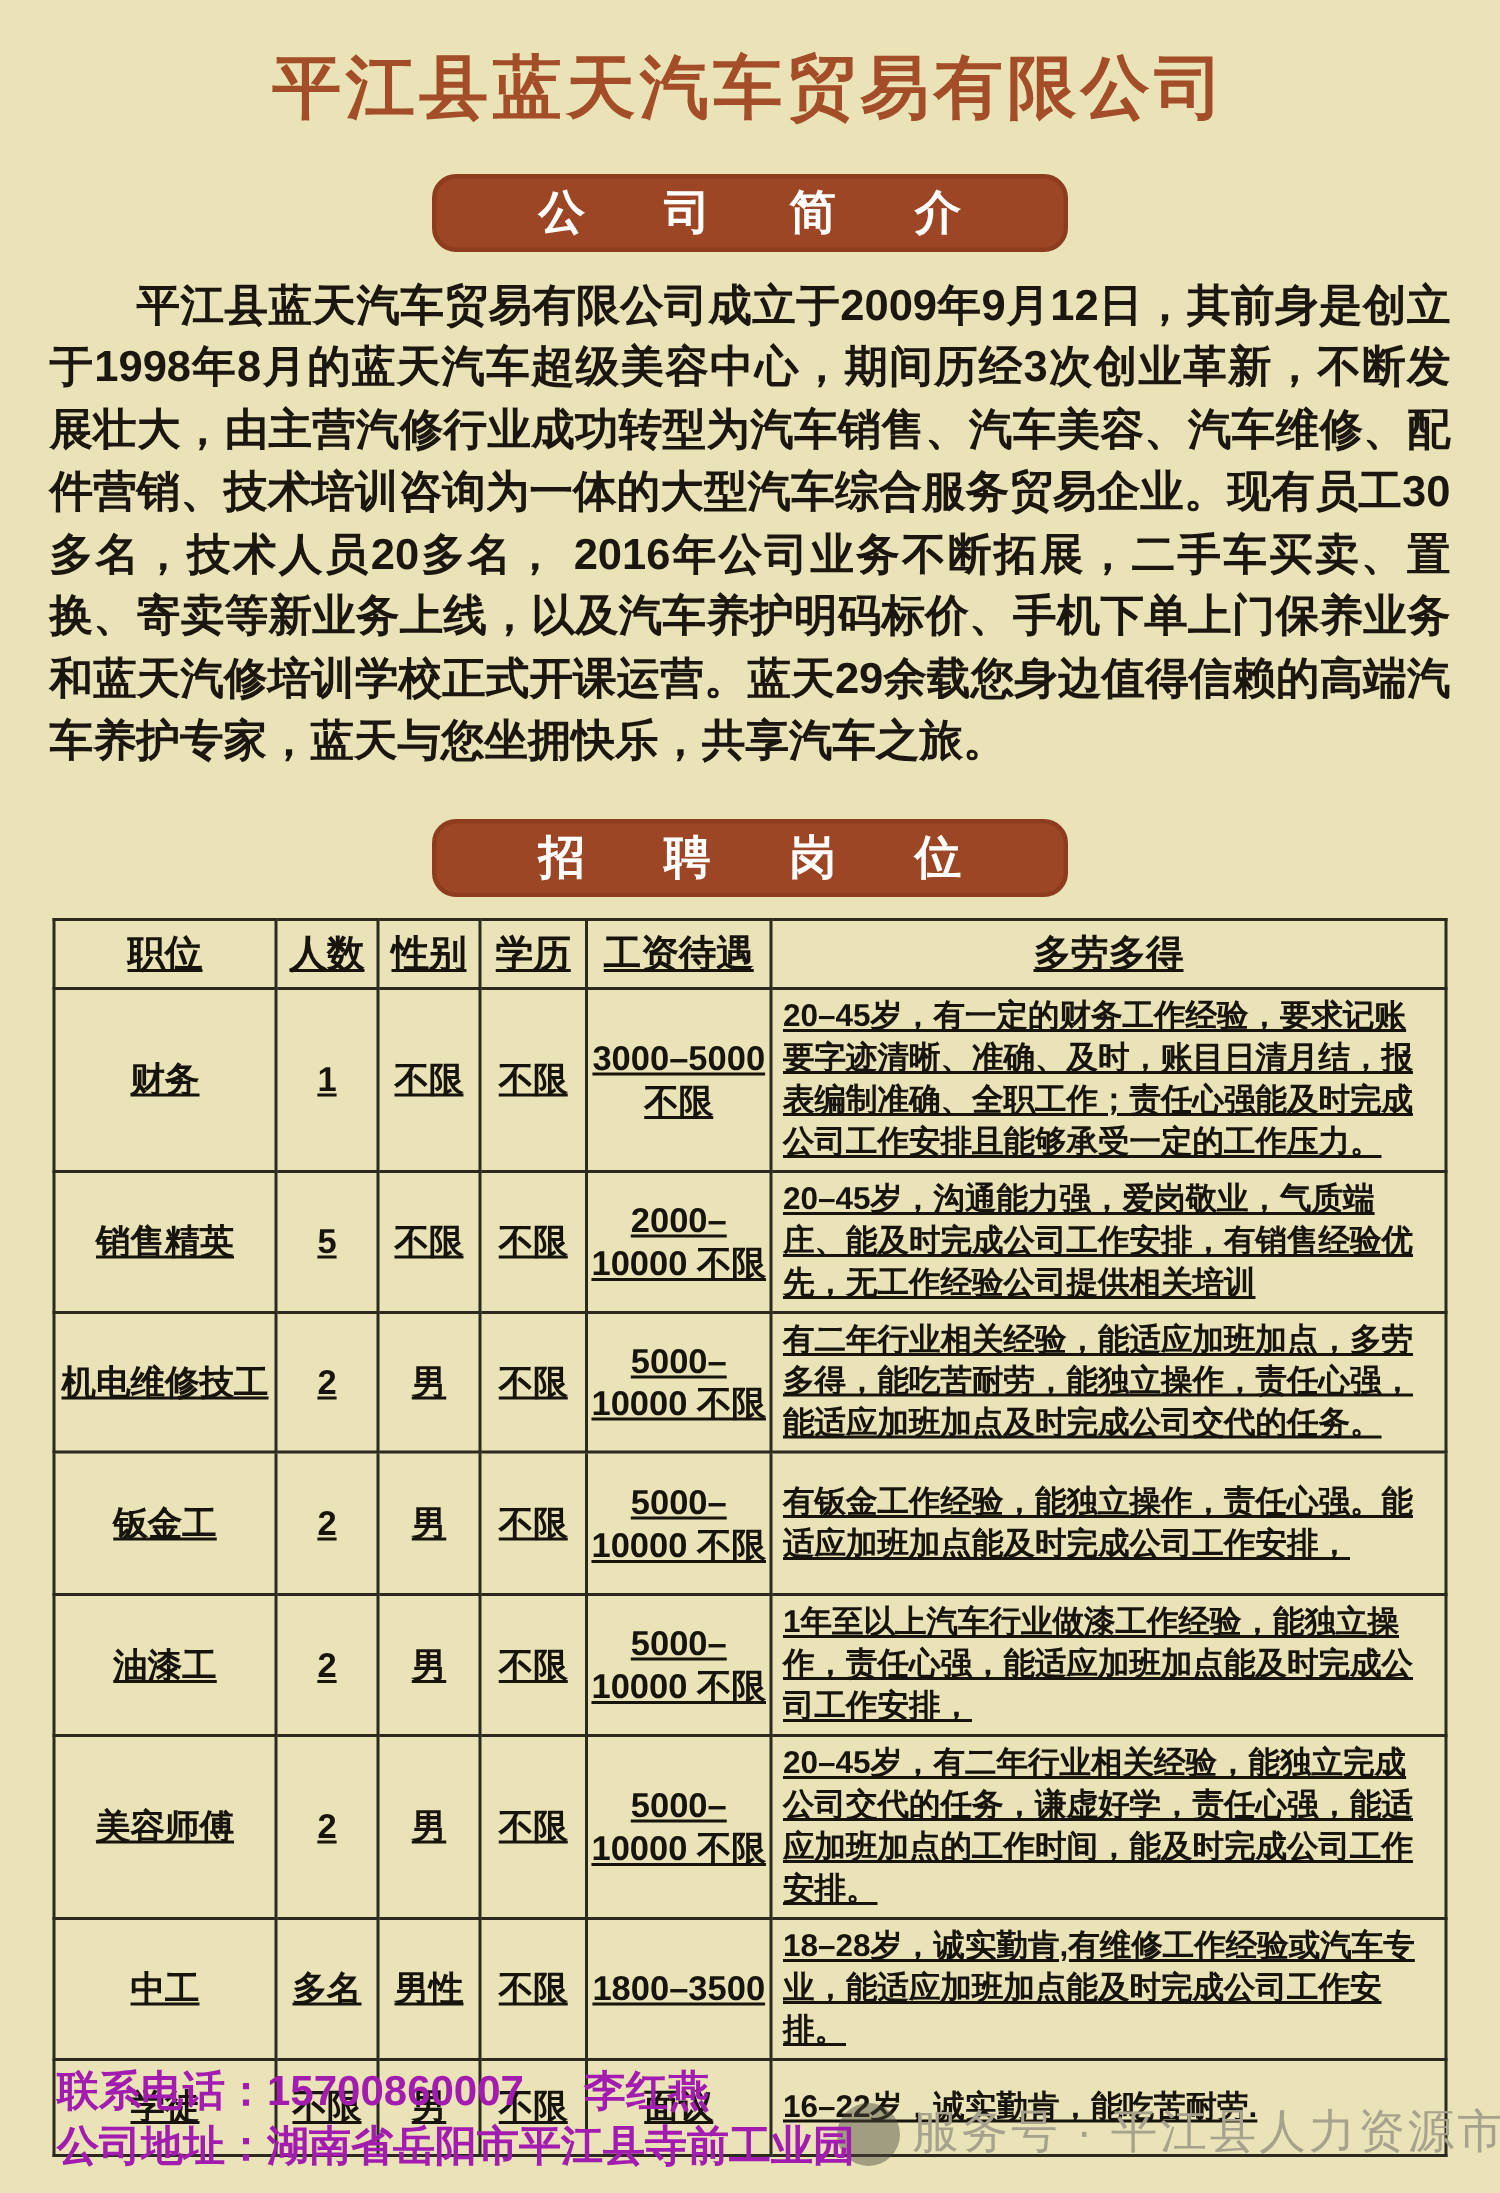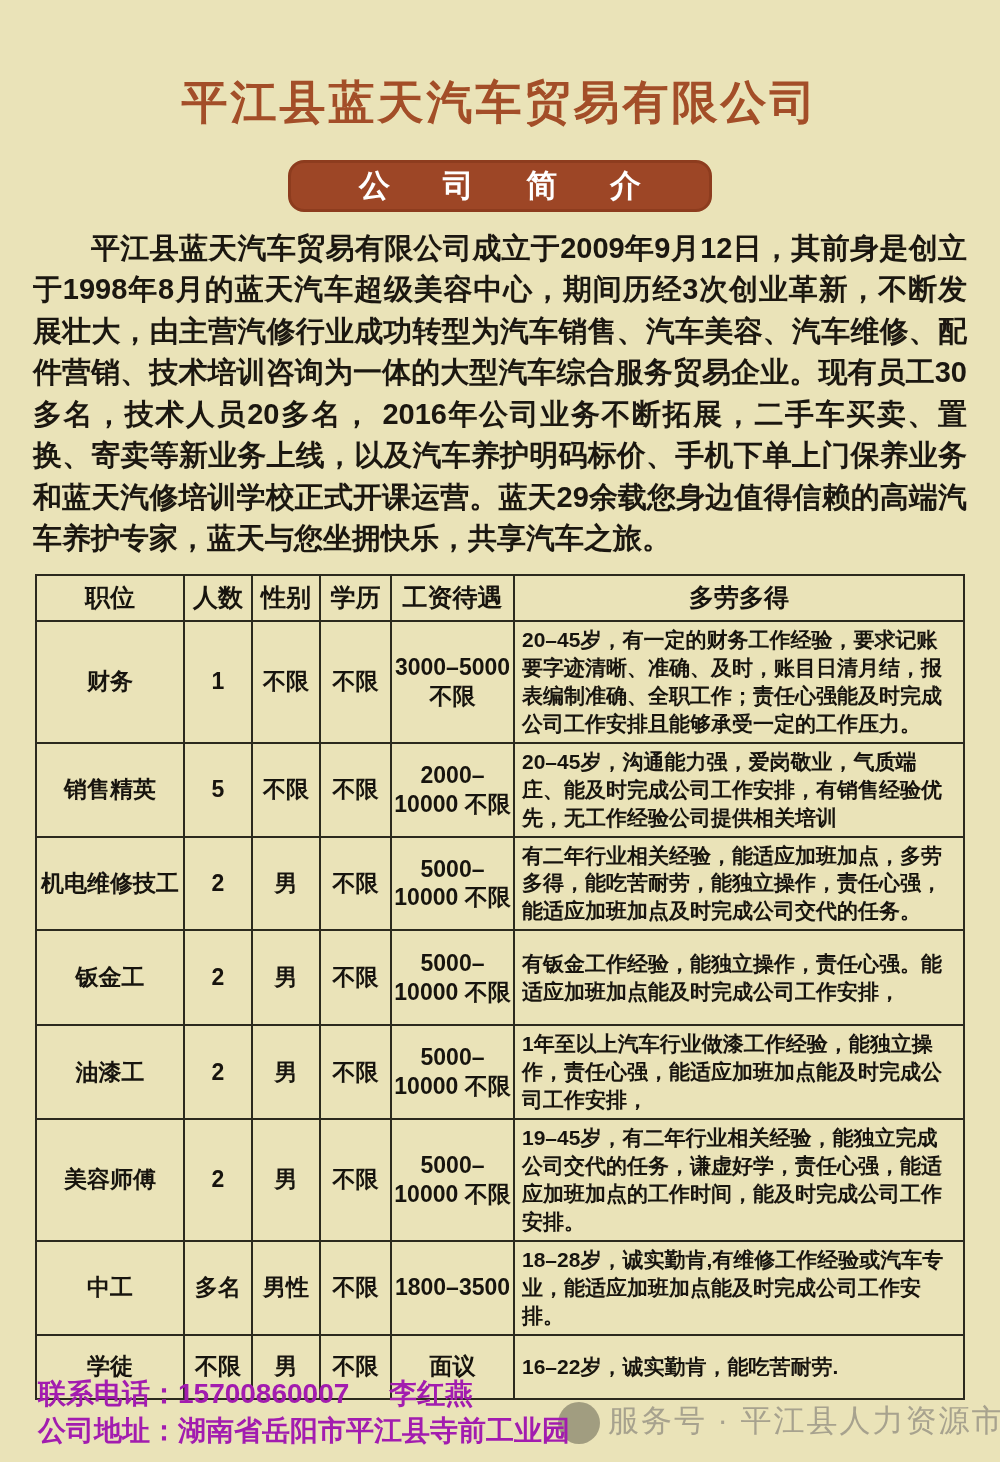--- a/index.html
+++ b/index.html
@@ -14,21 +14,21 @@
     overflow: hidden;
   }
   .page { width: 1000px; height: 1462px; position: relative; }
 
   .poster-title {
     text-align: center;
     color: #a34e28;
     font-size: 46px;
     font-weight: bold;
     letter-spacing: 3px;
-    padding-top: 72px;
+    padding-top: 28px;
   }
 
   .section-badge {
     margin: 12px auto;
     width: 424px;
     height: 52px;
     background: #9d4626;
     border: 3px solid #8d3c1e;
     border-radius: 16px;
     display: flex;
@@ -55,20 +55,21 @@
     text-align: justify;
     text-indent: 2em;
     color: #1b1710;
   }
 
   table.jobs-table {
     width: 930px;
     margin: 14px auto 12px auto;
     border-collapse: collapse;
     table-layout: fixed;
+    text-decoration: underline;
   }
   .jobs-table th, .jobs-table td {
     border: 2px solid #2c2a1e;
     font-weight: bold;
     vertical-align: middle;
   }
   .jobs-table th {
     font-size: 25px;
     height: 46px;
     text-align: center;
@@ -144,20 +145,23 @@
 <div class="page">
 
   <h1 class="poster-title">平江县蓝天汽车贸易有限公司</h1>
 
   <div class="section-badge badge-intro">
     <span class="badge-label">公 司 简 介</span>
   </div>
 
   <p class="intro-text">平江县蓝天汽车贸易有限公司成立于2009年9月12日，其前身是创立于1998年8月的蓝天汽车超级美容中心，期间历经3次创业革新，不断发展壮大，由主营汽修行业成功转型为汽车销售、汽车美容、汽车维修、配件营销、技术培训咨询为一体的大型汽车综合服务贸易企业。现有员工30多名，技术人员20多名， 2016年公司业务不断拓展，二手车买卖、置换、寄卖等新业务上线，以及汽车养护明码标价、手机下单上门保养业务和蓝天汽修培训学校正式开课运营。蓝天29余载您身边值得信赖的高端汽车养护专家，蓝天与您坐拥快乐，共享汽车之旅。</p>
 
+  <div class="section-badge badge-jobs">
+    <span class="badge-label">招 聘 岗 位</span>
+  </div>
 
   <table class="jobs-table">
     <colgroup>
       <col class="col-position">
         <col class="col-count">
         <col class="col-gender">
       <col class="col-edu">
         <col class="col-salary">
         <col class="col-req">
     </colgroup>
@@ -212,21 +216,21 @@
           <td class="cell-edu">不限</td>
           <td class="cell-salary">5000–10000 不限</td>
           <td class="cell-req">1年至以上汽车行业做漆工作经验，能独立操作，责任心强，能适应加班加点能及时完成公司工作安排，</td>
         </tr>
         <tr class="job-row row-h-6">
           <td class="cell-position">美容师傅</td>
           <td class="cell-count">2</td>
           <td class="cell-gender">男</td>
           <td class="cell-edu">不限</td>
           <td class="cell-salary">5000–10000 不限</td>
-          <td class="cell-req">19–45岁，有二年行业相关经验，能独立完成公司交代的任务，谦虚好学，责任心强，能适应加班加点的工作时间，能及时完成公司工作安排。</td>
+          <td class="cell-req">20–45岁，有二年行业相关经验，能独立完成公司交代的任务，谦虚好学，责任心强，能适应加班加点的工作时间，能及时完成公司工作安排。</td>
         </tr>
         <tr class="job-row row-h-7">
           <td class="cell-position">中工</td>
           <td class="cell-count">多名</td>
           <td class="cell-gender">男性</td>
           <td class="cell-edu">不限</td>
           <td class="cell-salary">1800–3500</td>
           <td class="cell-req">18–28岁，诚实勤肯,有维修工作经验或汽车专业，能适应加班加点能及时完成公司工作安排。</td>
         </tr>
         <tr class="job-row row-h-8">

